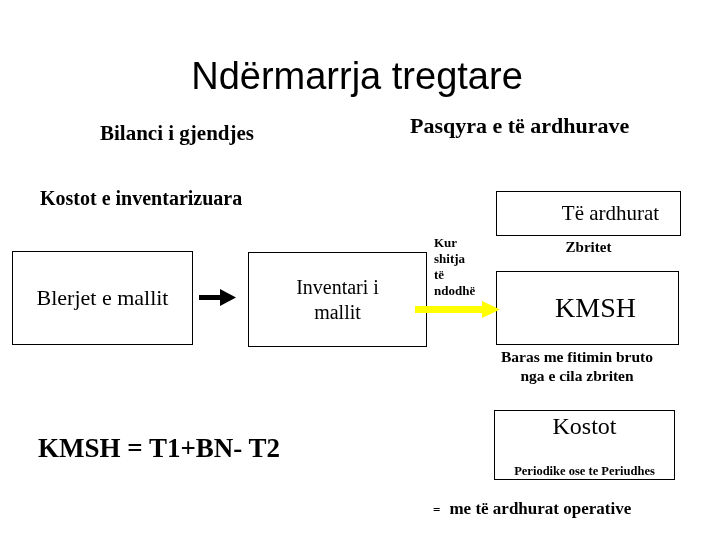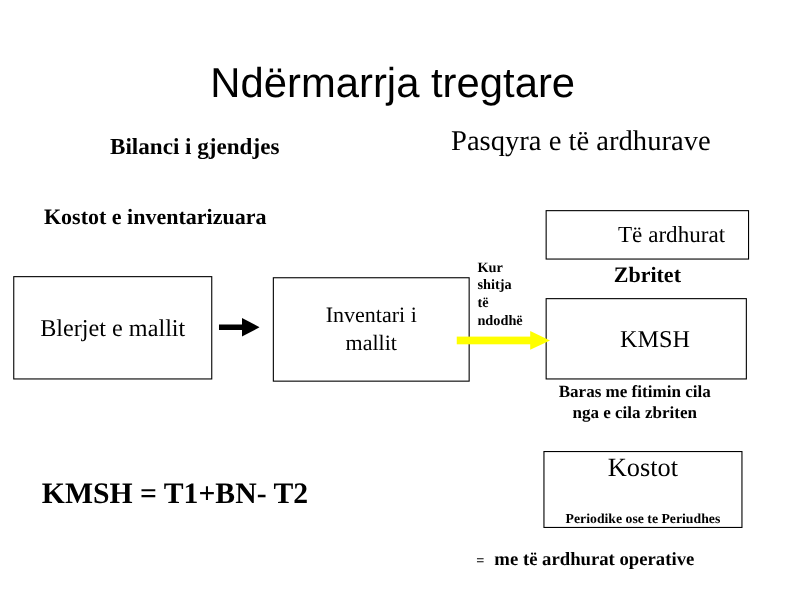--- a/index.html
+++ b/index.html
@@ -33,22 +33,22 @@
   .heading-left {
     top: 121px;
     left: 100px;
     font-size: 21px;
     font-weight: bold;
     white-space: nowrap;
   }
   .heading-right {
     top: 113px;
     left: 410px;
-    font-size: 26px;
-    font-weight: normal;
+    font-size: 22px;
+    font-weight: bold;
     white-space: nowrap;
   }
   .heading-costs {
     top: 187px;
     left: 40px;
     font-size: 20px;
     font-weight: bold;
     white-space: nowrap;
   }
 
@@ -69,30 +69,30 @@
     height: 45px;
     font-size: 21px;
     padding-left: 44px;
   }
 
   .label-zbritet {
     left: 496px;
     top: 239px;
     width: 185px;
     text-align: center;
-    font-size: 20px;
+    font-size: 15px;
     font-weight: bold;
   }
 
   .box-kmsh {
     left: 496px;
     top: 271px;
     width: 183px;
     height: 74px;
-    font-size: 22px;
+    font-size: 28px;
     padding-left: 16px;
   }
 
   .label-when-sale {
     left: 434px;
     top: 235px;
     font-size: 13px;
     font-weight: bold;
     line-height: 16px;
   }
@@ -244,21 +244,21 @@
   </div>
 
   <div class="abs arrow-yellow-wrap">
     <svg width="85" height="21" viewBox="0 0 85 21">
       <rect x="0" y="7" width="68" height="7" fill="#ffff00"></rect>
       <polygon points="67,2 85,10.5 67,19" fill="#ffff00"></polygon>
     </svg>
   </div>
 
   <div class="abs note-gross-profit">
-    <span>Baras me fitimin cila</span>
+    <span>Baras me fitimin bruto</span>
     <span>nga e cila zbriten</span>
   </div>
 
   <div class="abs kmsh-formula">KMSH = T1+BN- T2</div>
 
   <div class="abs box box-costs">
     <span class="costs-title">Kostot</span>
     <span class="costs-subtitle">Periodike ose te Periudhes</span>
   </div>
 

